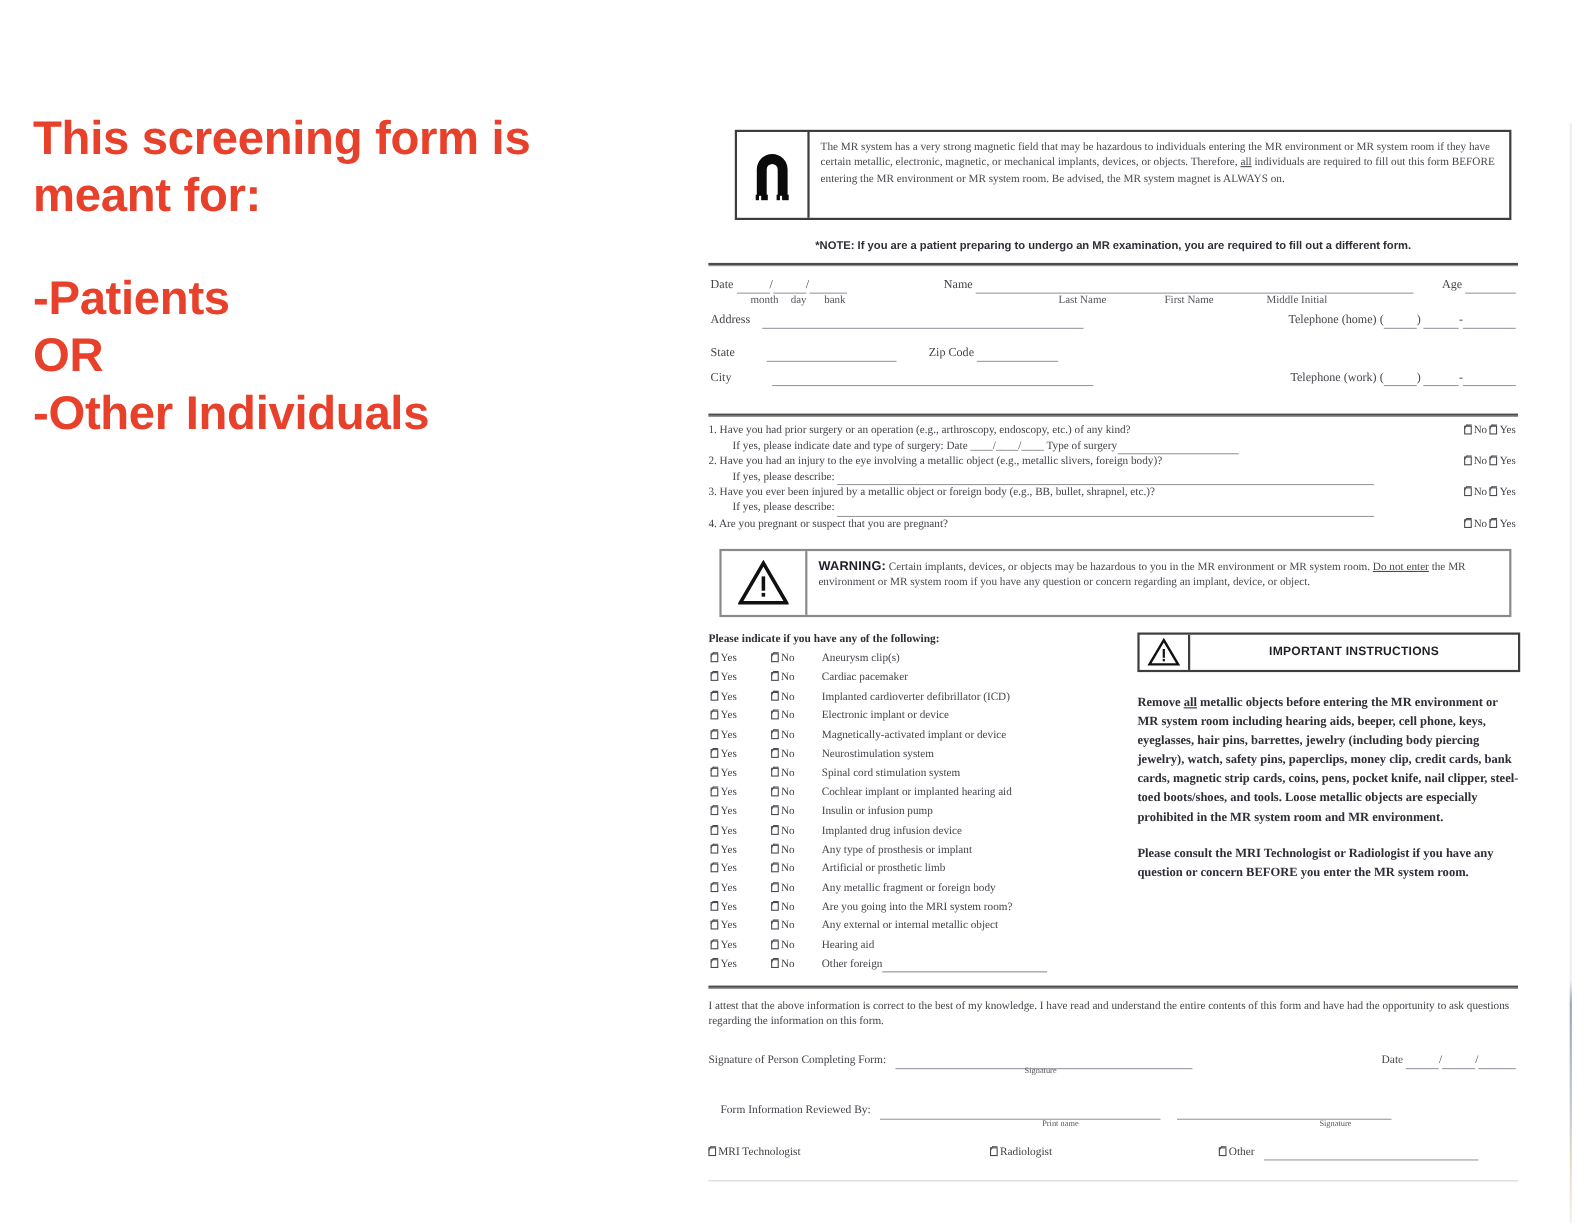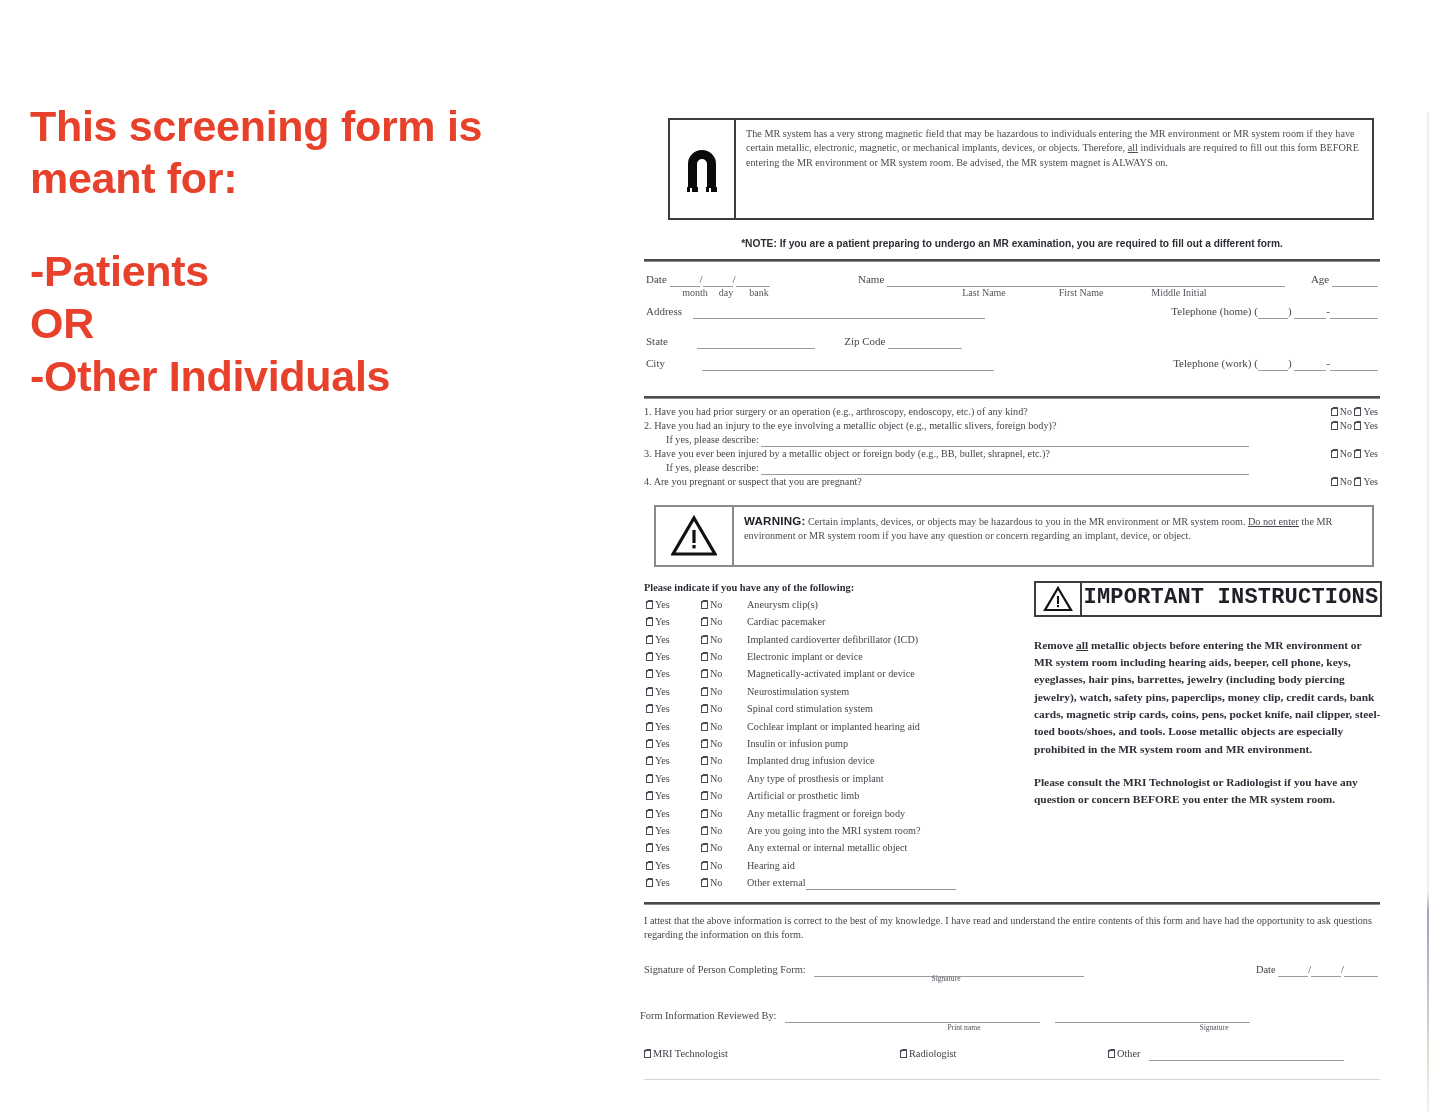--- a/index.html
+++ b/index.html
@@ -50,21 +50,21 @@
     left: 1427px; top: 112px;
     width: 2px; height: 1000px;
     background: linear-gradient(to bottom,
         #eceef1 0%, #eceef1 78%, #9aa6bb 80%, #b9c4d4 88%, #e4dcc8 94%, #f4f2ec 100%);
   }
 
   
   .notice-box {
     display: flex;
     border: 2px solid #3d3d3d;
-    height: 102px;
+    height: 82px;
     margin: 0 14px 0 32px;
   }
   .notice-icon {
     width: 66px;
     border-right: 2px solid #3d3d3d;
     display: flex; align-items: center; justify-content: center;
     flex: none;
   }
   .notice-text {
     padding: 7px 9px 0 10px;
@@ -219,23 +219,23 @@
     align-items: stretch;
   }
   .instr-head-icon {
     width: 46px; flex: none;
     border-right: 2px solid #3d3d3d;
     display: flex; align-items: center; justify-content: center;
   }
   .instr-head-title {
     flex: 1;
     display: flex; align-items: center; justify-content: center;
-    font-family: Liberation Mono, monospace;
+    font-family: Liberation Sans, sans-serif;
     font-weight: bold;
-    font-size: 22px;
+    font-size: 11px;
     letter-spacing: .2px;
     color: #1f1f28;
   }
   .instr-body {
     margin-top: 20px;
     font-weight: bold;
     font-size: 11.4px;
     line-height: 1.52;
     color: #2e2e38;
   }
@@ -390,20 +390,23 @@
       <div class="q-row">
         <span class="q-text">
           <span>1.</span>
           <span>Have you had prior surgery or an operation (e.g., arthroscopy, endoscopy, etc.) of any kind?</span>
         </span>
         <span class="q-ans">
           <span class="cbx"></span><span>No</span>
           <span class="cbx"></span><span>Yes</span>
         </span>
       </div>
+      <div class="q-row">
+        <span class="q-sub"><span>If yes, please indicate date and type of surgery:  Date ____/____/____        Type of surgery</span><span class="ln" style="width:110px;"></span></span>
+      </div>
 
       <div class="q-row">
         <span class="q-text">
           <span>2.</span>
           <span>Have you had an injury to the eye involving a metallic object (e.g., metallic slivers, foreign body)?</span>
         </span>
         <span class="q-ans">
           <span class="cbx"></span><span>No</span>
           <span class="cbx"></span><span>Yes</span>
         </span>
@@ -532,21 +535,21 @@
           <span class="ck-lbl">Any external or internal metallic object</span>
         </div>
         <div class="ck-row">
           <span class="ck-yes"><span class="cbx"></span><span>Yes</span></span>
           <span class="ck-no"><span class="cbx"></span><span>No</span></span>
           <span class="ck-lbl">Hearing aid</span>
         </div>
         <div class="ck-row">
           <span class="ck-yes"><span class="cbx"></span><span>Yes</span></span>
           <span class="ck-no"><span class="cbx"></span><span>No</span></span>
-          <span class="ck-lbl"><span>Other external</span><span class="ln2"></span></span>
+          <span class="ck-lbl"><span>Other foreign</span><span class="ln2"></span></span>
         </div>
       </div>
 
       <div class="instructions">
         <div class="instr-head">
           <div class="instr-head-icon">
             <svg width="30" height="26" viewBox="0 0 30 26" aria-hidden="true">
               <path d="M15 2 L28 24 L2 24 Z" fill="none" stroke="#111" stroke-width="2.2"></path>
               <rect x="14" y="10" width="2" height="8" fill="#111"></rect>
               <rect x="14" y="19" width="2" height="2.2" fill="#111"></rect>
@@ -571,21 +574,21 @@
         <span class="ln" style="width:270px;margin-left:6px;"></span>
       </span>
       <span class="sig-sub" style="left:250px;width:120px;">Signature</span>
       <span class="fld" style="right:10px;top:4px;">
         <span>Date</span>
         <span class="ln" style="width:30px;"></span>/<span class="ln" style="width:30px;"></span>/<span class="ln" style="width:34px;"></span>
       </span>
     </div>
 
     <div class="rev-row">
-      <span class="fld" style="left:4px;top:2px;">
+      <span class="fld" style="left:19px;top:2px;">
         <span>Form Information Reviewed By:</span>
         <span class="ln" style="width:255px;margin-left:6px;"></span>
         <span style="display:inline-block;width:10px;"></span>
         <span class="ln" style="width:195px;"></span>
       </span>
       <span class="sig-sub" style="left:268px;top:16px;width:120px;">Print name</span>
       <span class="sig-sub" style="left:518px;top:16px;width:120px;">Signature</span>
     </div>
 
     <div class="roles-row">

